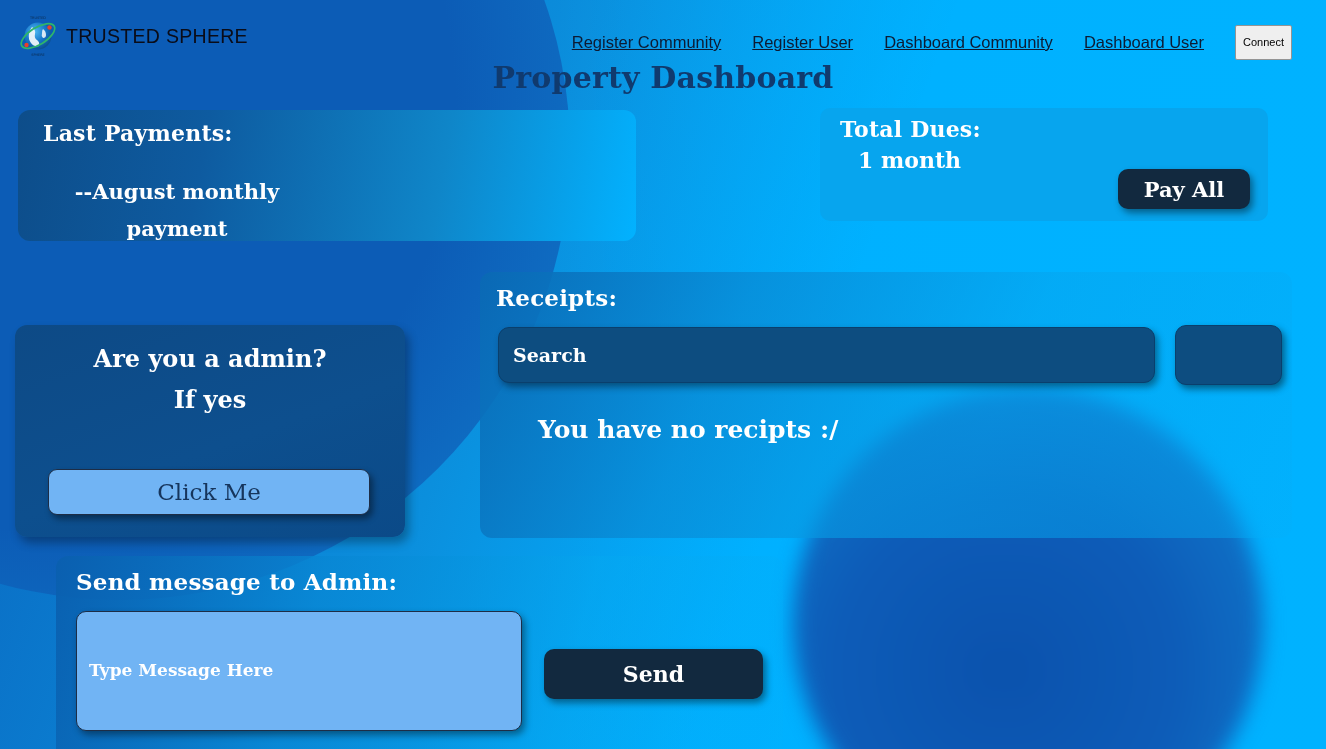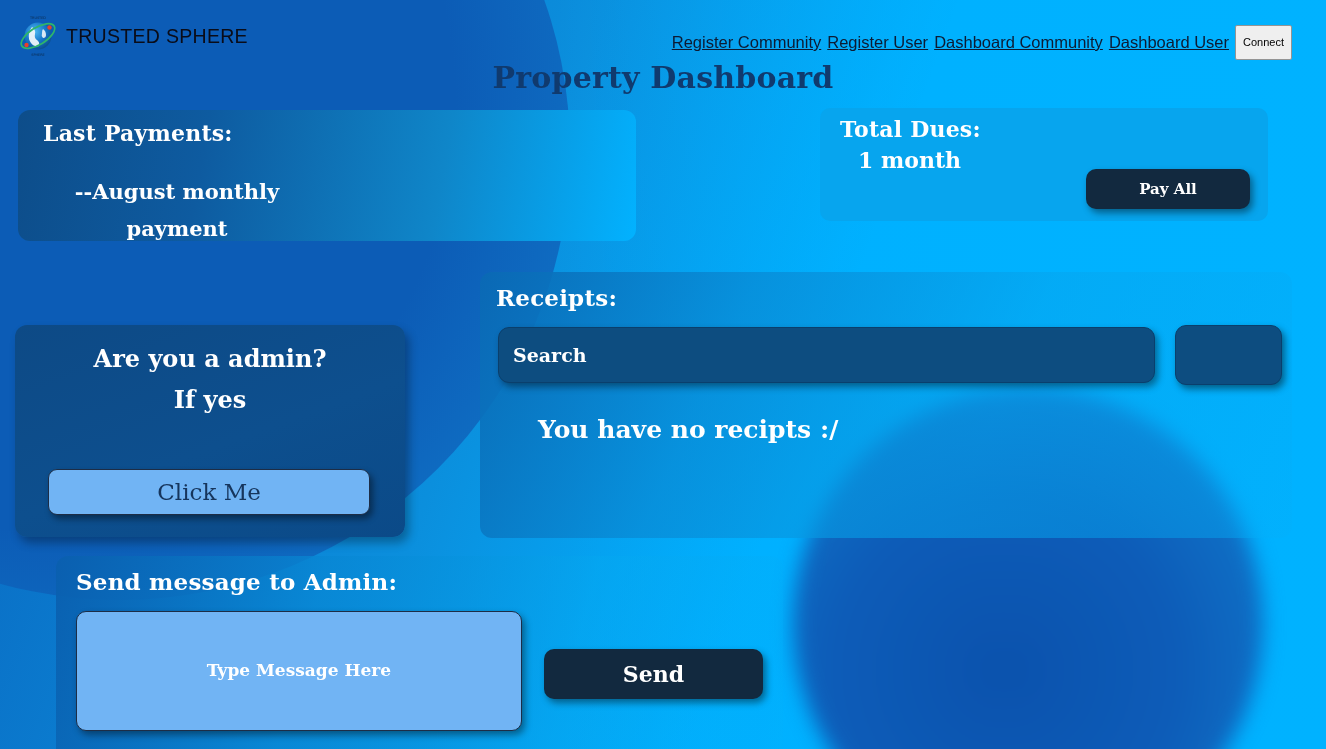--- a/index.html
+++ b/index.html
@@ -75,21 +75,21 @@
     font-size: 19.5px;
     letter-spacing: 0.3px;
     color: #0a0c18;
     white-space: nowrap;
   }
   .navbar {
     position: absolute;
     right: 34px; top: 25px;
     display: flex;
     align-items: center;
-    gap: 6px;
+    gap: 31px;
   }
   .nav-link {
     font-family: "Liberation Sans", sans-serif;
     font-size: 16.5px;
     color: #0d1b33;
     text-decoration: underline;
     white-space: nowrap;
     cursor: pointer;
   }
   .connect-btn {
@@ -177,23 +177,23 @@
     color: #ffffff;
     background: #12293f;
     border: none;
     border-radius: 10px;
     box-shadow: 3px 4px 7px rgba(0,0,0,0.42);
     cursor: pointer;
   }
   #pay-all-button {
     position: absolute;
     right: 18px; bottom: 12px;
-    width: 164px;
+    width: 132px;
     height: 40px;
-    font-size: 15px;
+    font-size: 21px;
   }
 
   
   #admin-card {
     position: absolute;
     left: 15px; top: 325px;
     width: 390px;
     height: 212px;
     border-radius: 12px;
     background: linear-gradient(160deg, #0d4a86 0%, #0d4f8e 55%, #0b4a88 100%);
@@ -302,21 +302,20 @@
     border: 1px solid #1d2d46;
     box-shadow: 3px 4px 7px rgba(0,0,0,0.40);
     outline: none;
     resize: none;
     padding: 48px 12px 0 12px;
     font-family: "DejaVu Serif", serif;
     font-weight: bold;
     font-size: 17px;
     color: #ffffff;
     line-height: 1.2;
-    text-align: center;
   }
   #message-textarea::placeholder { color: #ffffff; opacity: 1; }
   #send-button {
     margin-top: 38px;
     width: 224px;
     height: 50px;
     font-size: 22px;
   }
 </style>
 </head>

